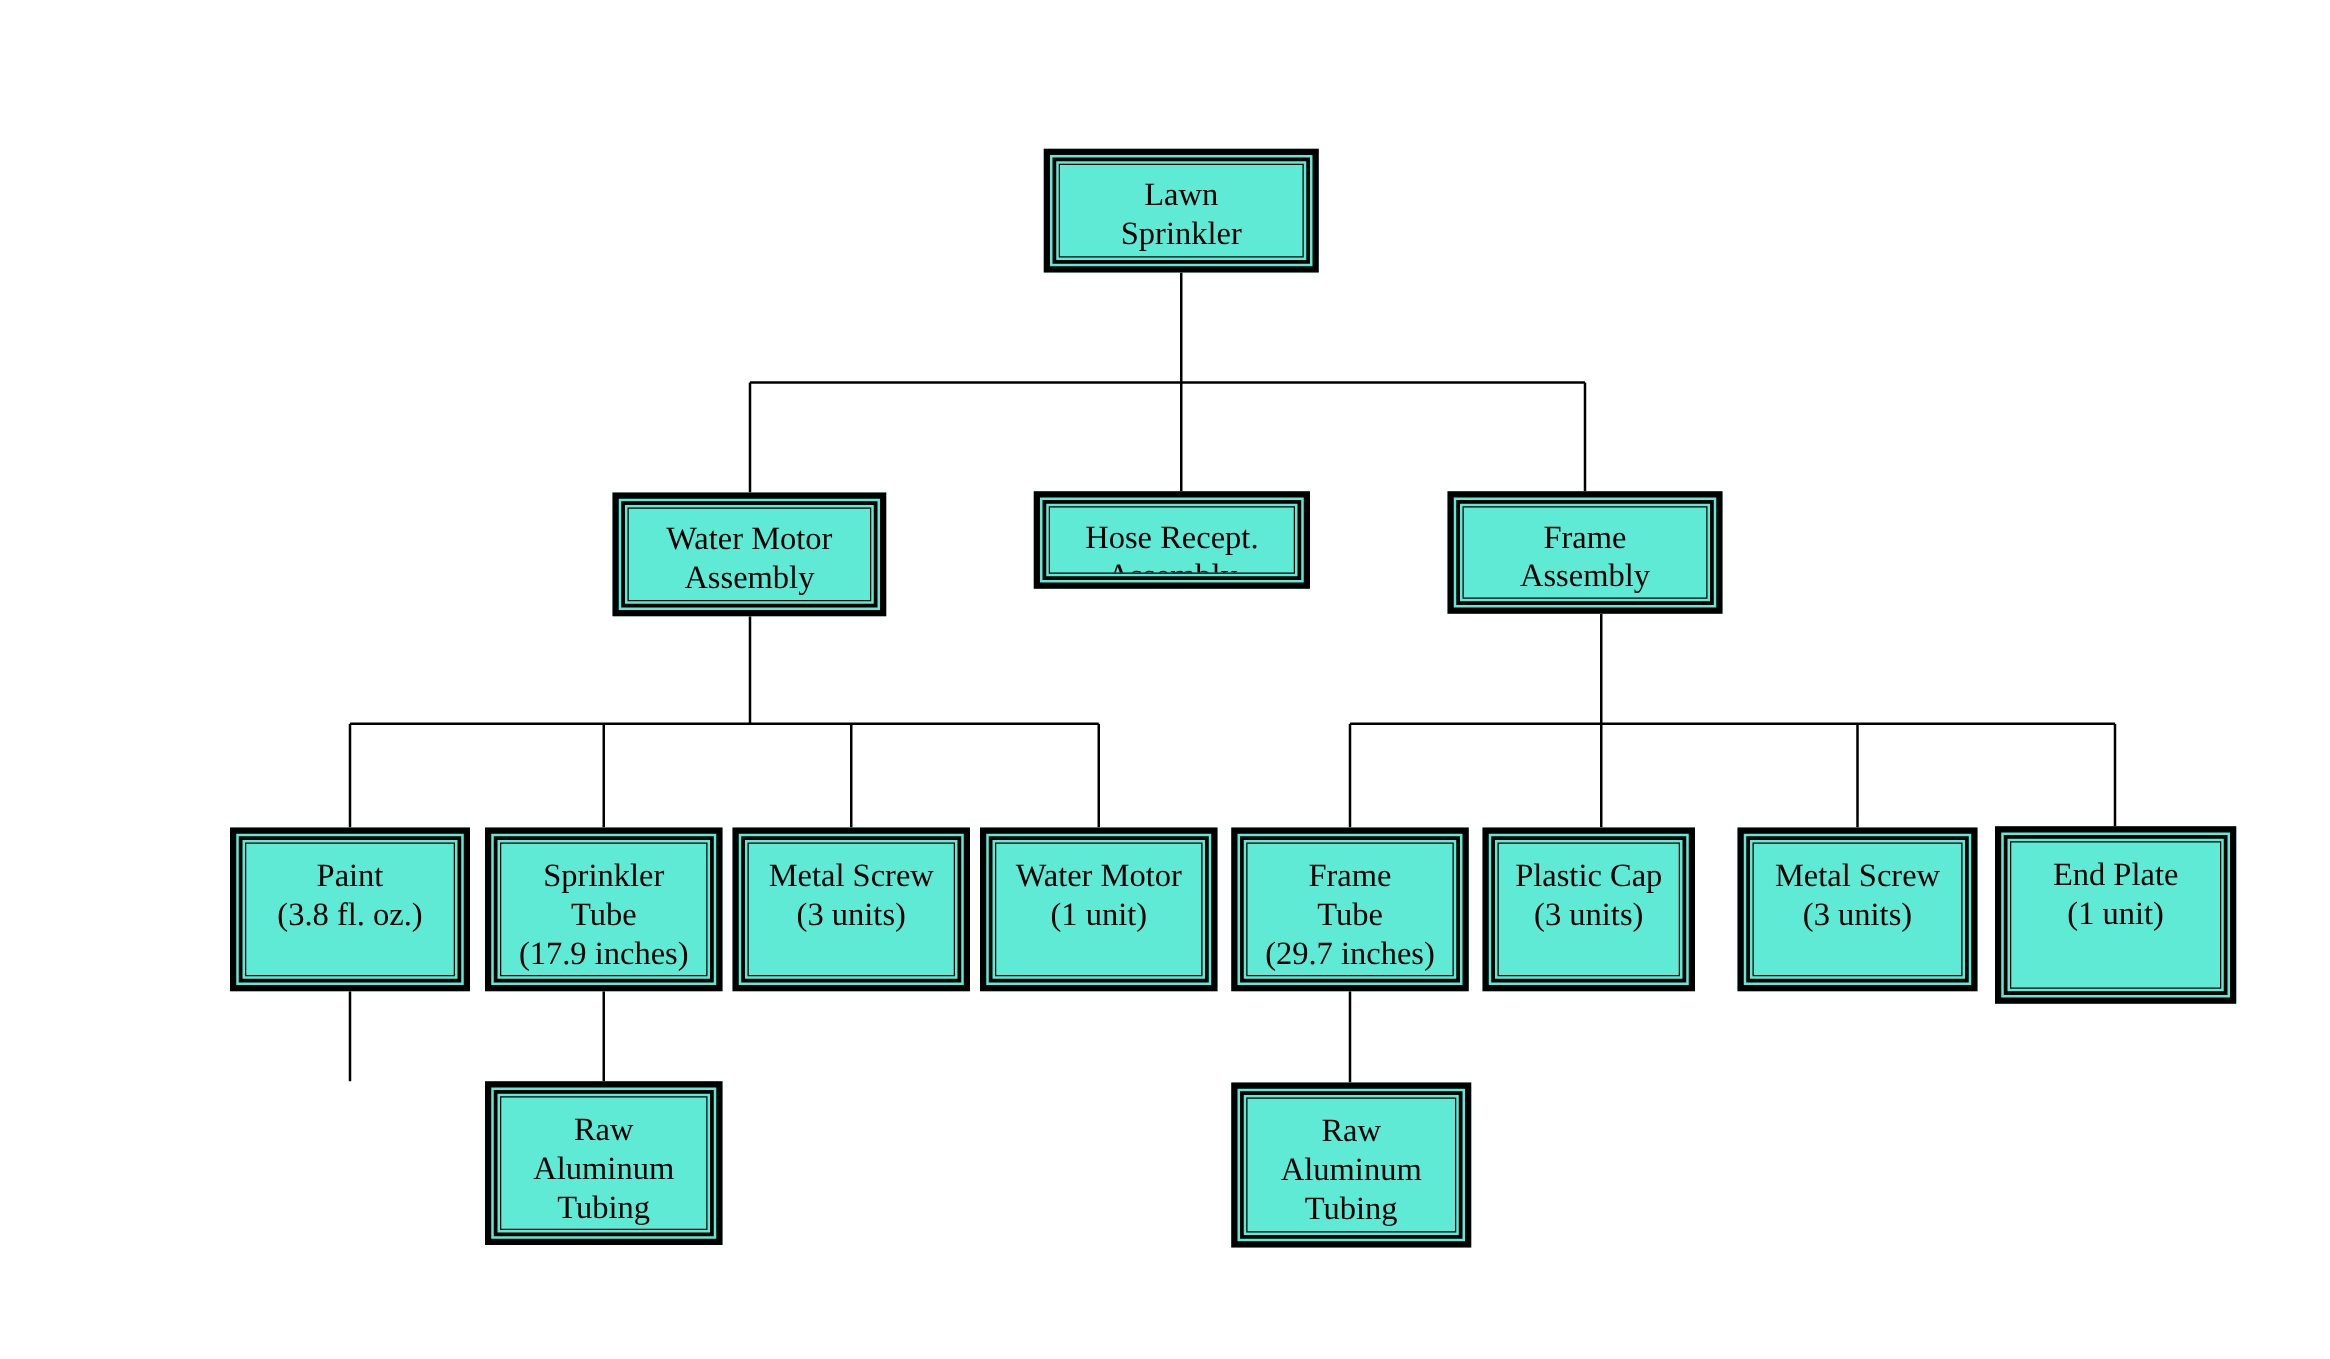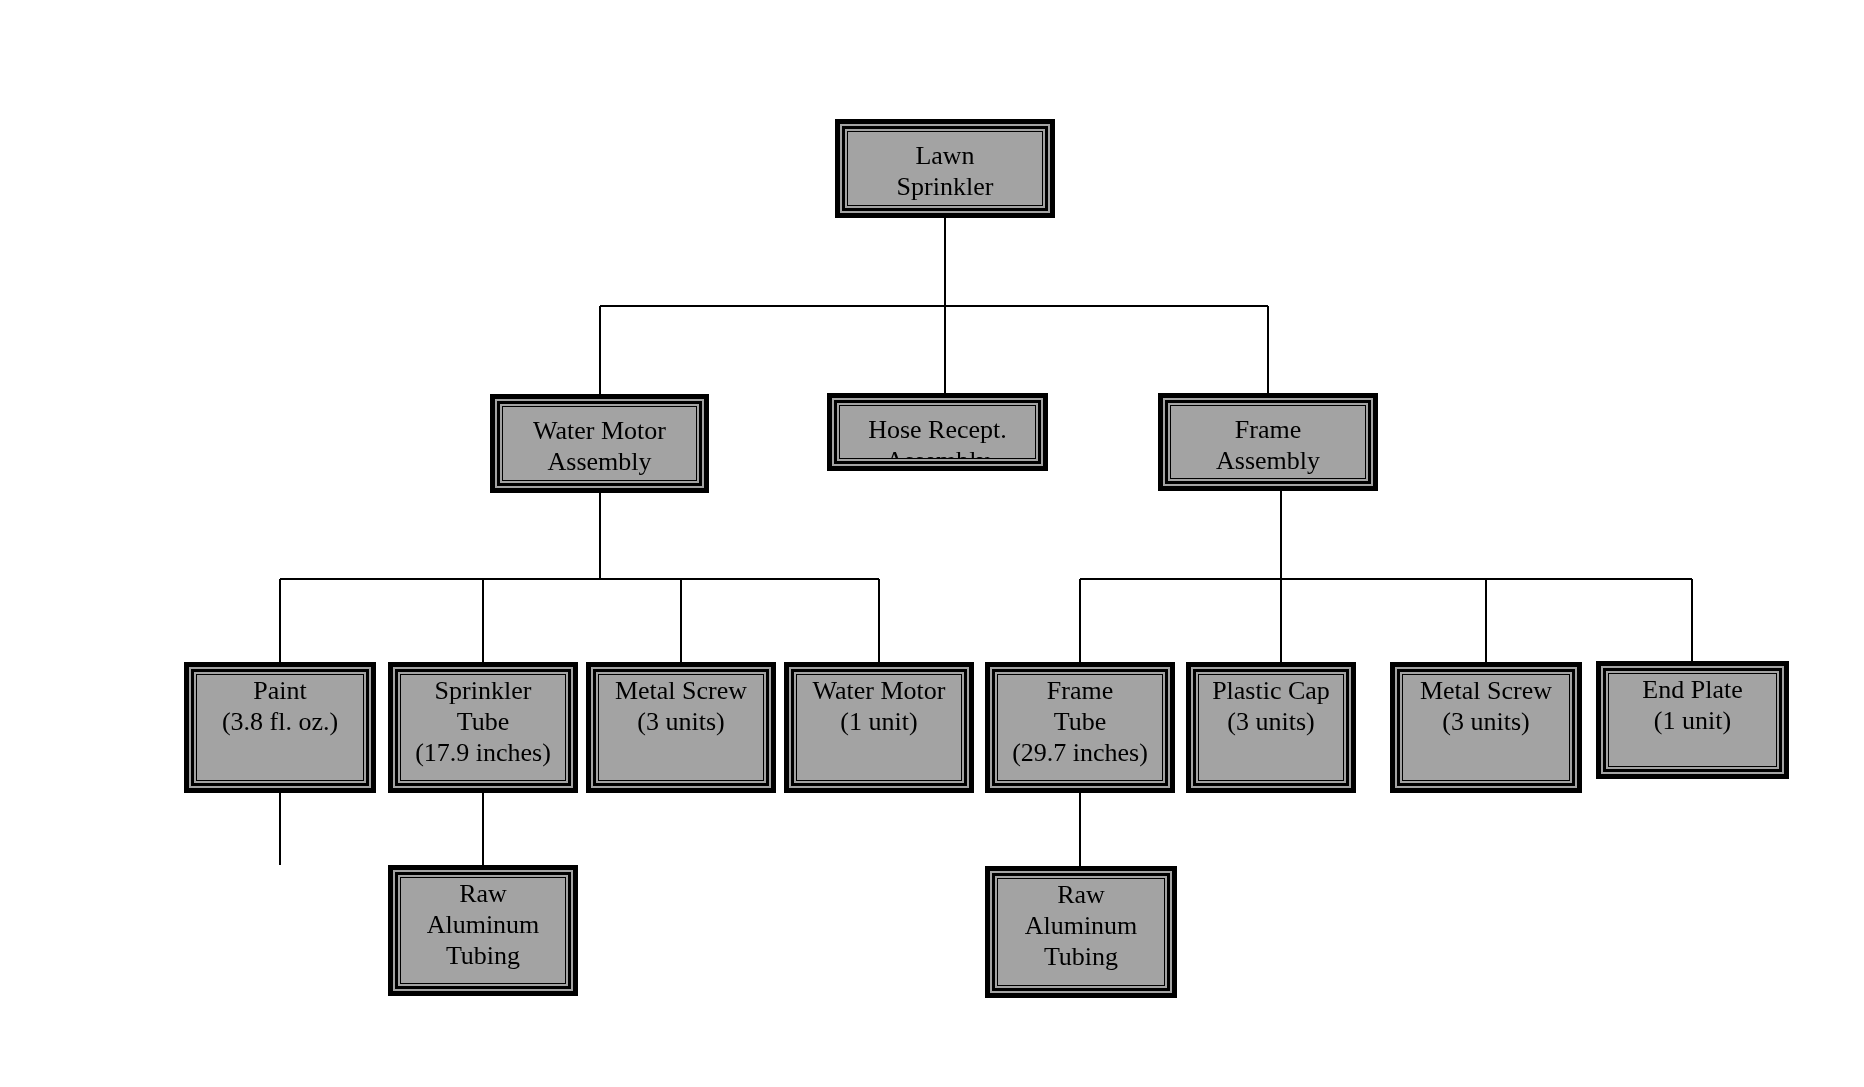--- a/index.html
+++ b/index.html
@@ -25,39 +25,39 @@
   }
   #wires line {
     stroke: #000000;
     stroke-width: 2;
   }
   .node {
     position: absolute;
     box-sizing: border-box;
     border: 5px solid #000000;
     padding: 2px;
-    background: #a3a3a3;
+    background: #5eead4;
   }
   .node .mid {
     box-sizing: border-box;
     width: 100%;
     height: 100%;
     border: 3px solid #000000;
     padding: 2px;
   }
   .node .inner {
     box-sizing: border-box;
     width: 100%;
     height: 100%;
     border: 1px solid #000000;
     text-align: center;
     white-space: pre-line;
     font-size: 26px;
     line-height: 31px;
-    padding-top: 0;
+    padding-top: 10px;
     overflow: hidden;
   }
   .node.lvl1 .inner,
   .node.lvl2 .inner {
     padding-top: 8px;
   }
 </style>
 </head>
 <body>
 
@@ -151,21 +151,21 @@
         <div class="inner">Plastic Cap
 (3 units)</div>
       </div>
   </div>
   <div class="node lvl3" style="left:1390px;top:662px;width:192px;height:131px">
     <div class="mid">
         <div class="inner">Metal Screw
 (3 units)</div>
       </div>
   </div>
-  <div class="node lvl3" style="left:1596px;top:661px;width:193px;height:118px">
+  <div class="node lvl3" style="left:1596px;top:661px;width:193px;height:142px">
     <div class="mid">
         <div class="inner">End Plate
 (1 unit)</div>
       </div>
   </div>
 
   <div class="node lvl4" style="left:388px;top:865px;width:190px;height:131px">
     <div class="mid">
         <div class="inner">Raw
 Aluminum

